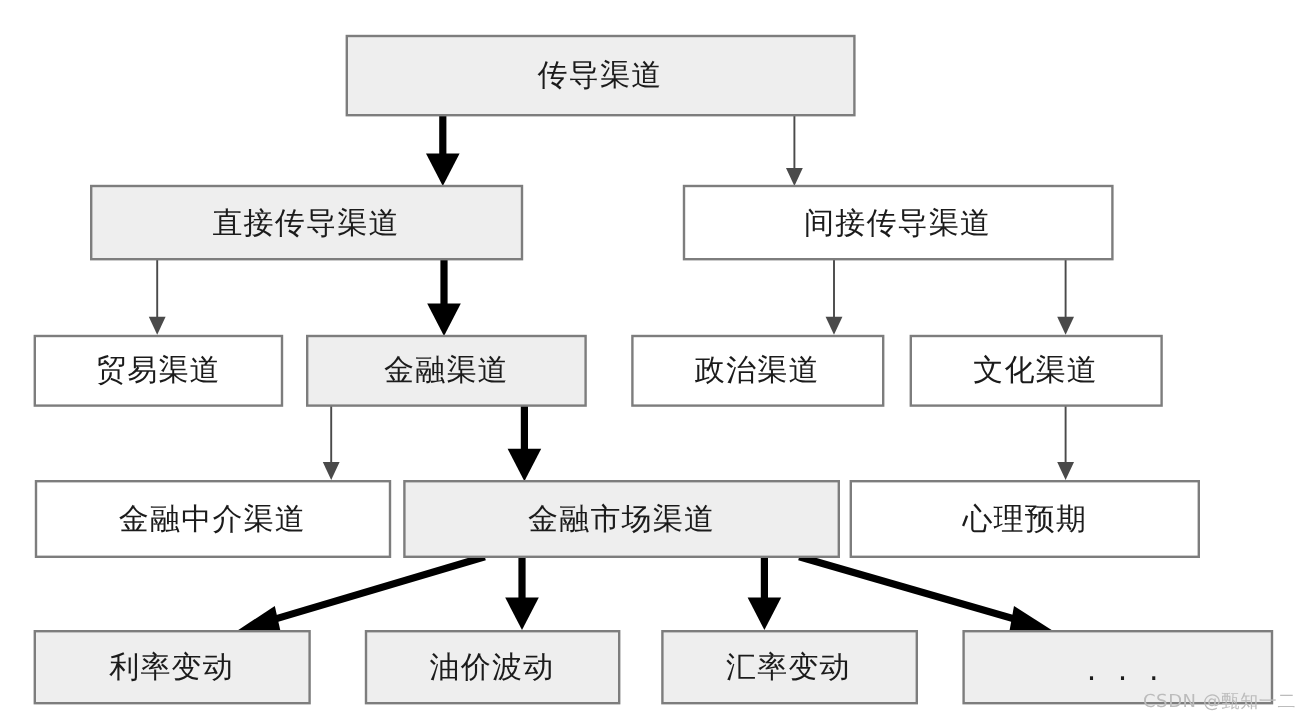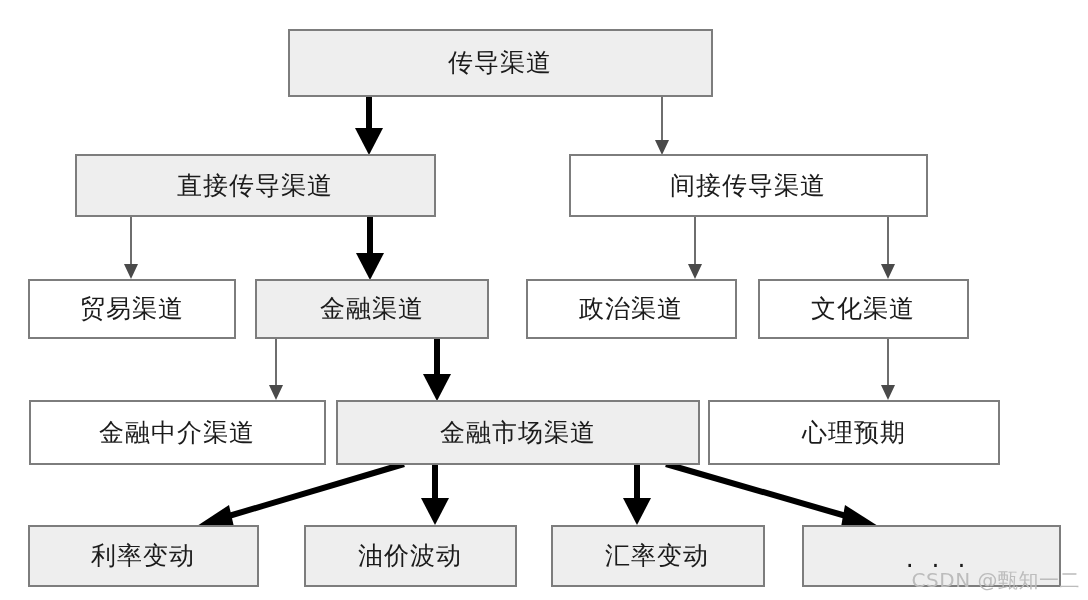--- a/index.html
+++ b/index.html
@@ -55,21 +55,21 @@
     stroke-width: 6;
     fill: none;
   }
   .arrowhead-thin { fill: #4a4a4a; }
   .arrowhead-thick { fill: #000000; }
   .watermark {
     position: absolute;
     right: 8px;
     bottom: 6px;
     font-family: "DejaVu Sans", "Liberation Sans", sans-serif;
-    font-size: 20px;
+    font-size: 15px;
     color: #bcbcbc;
     letter-spacing: 0.5px;
     white-space: nowrap;
     pointer-events: none;
   }
 </style>
 </head>
 <body>
 
 <div id="diagram-root">

